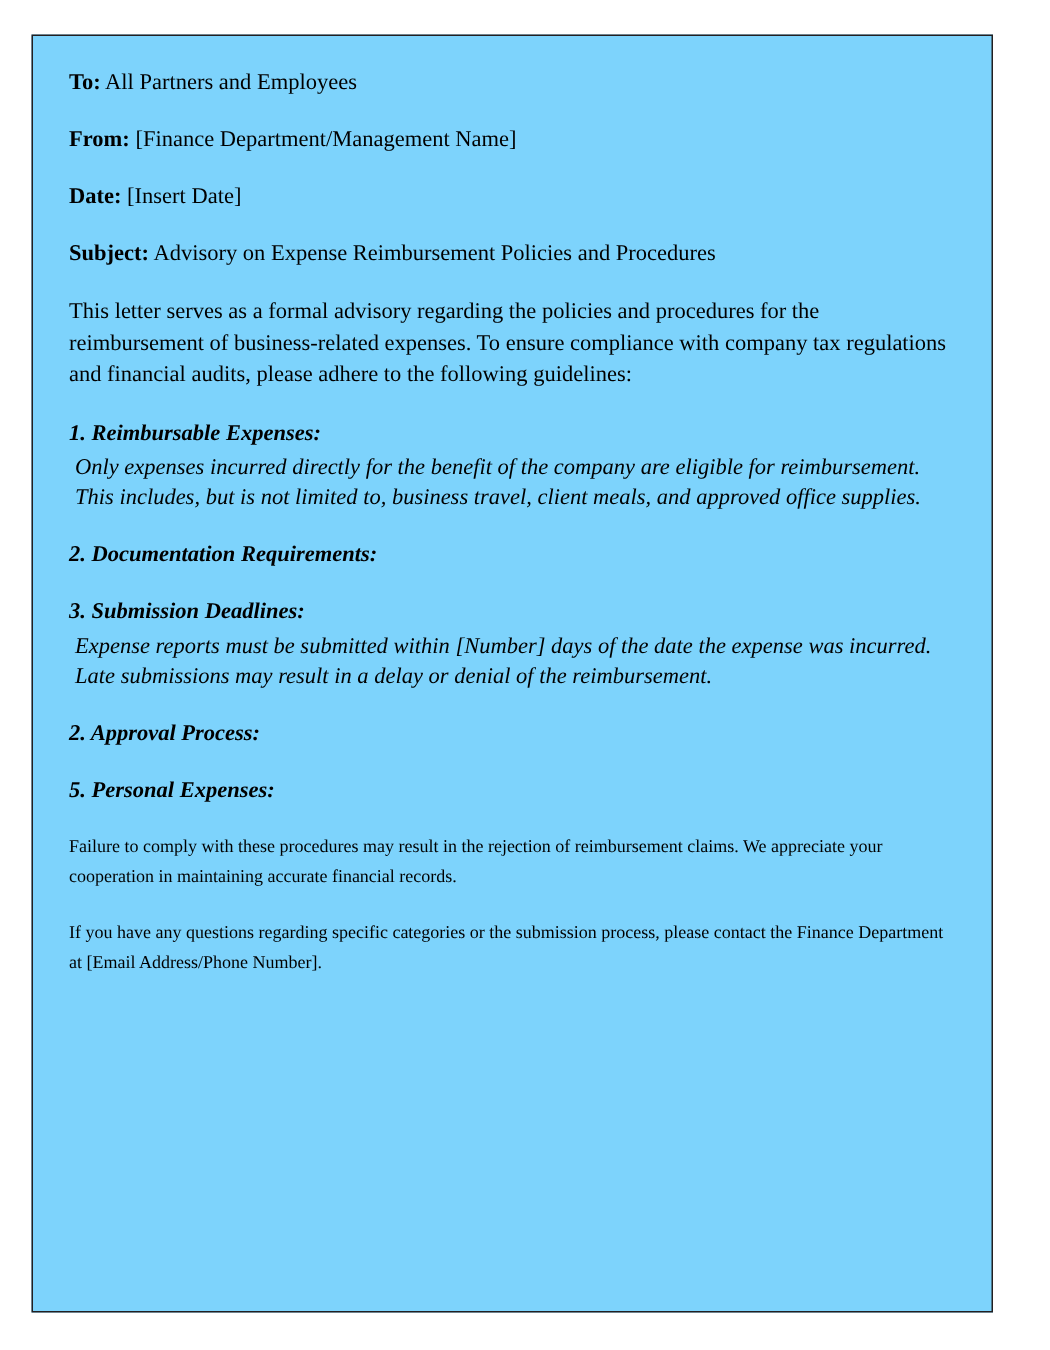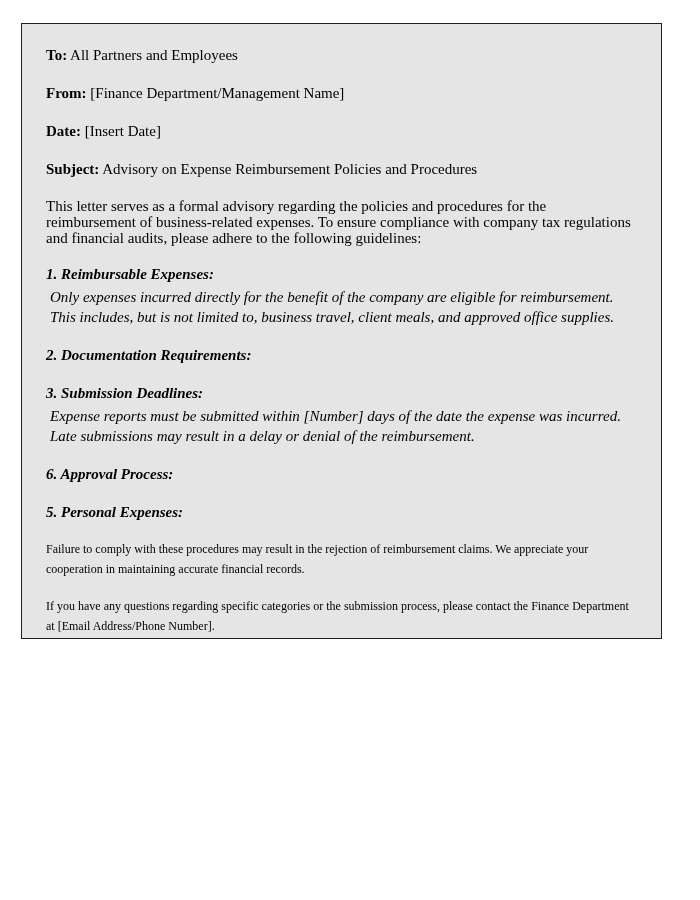--- a/index.html
+++ b/index.html
@@ -13,23 +13,23 @@
     overflow: hidden;
     font-family: "Liberation Serif", "DejaVu Serif", serif;
     color: #000000;
   }
 
   .page-sheet {
     position: absolute;
     left: 21px;
     top: 23px;
     width: 641px;
-    height: 616px;
+    height: 852px;
     border: 1.5px solid #231f20;
-    background: #e5e5e5;
+    background: #7dd3fc;
     box-sizing: border-box;
     overflow: hidden;
   }
 
   .page-inner {
     position: absolute;
     left: 24px;
     top: 22px;
     width: 592px;
   }
@@ -46,21 +46,21 @@
   }
 
   .salutation {
     font-size: 15px;
     line-height: 19px;
     margin: 0 0 19px 0;
   }
 
   .body-para {
     font-size: 15px;
-    line-height: 16px;
+    line-height: 21px;
     margin: 0 0 18px 0;
     text-align: left;
   }
 
   .section-block {
     margin: 0 0 18px 0;
     font-style: italic;
   }
 
   .section-heading {
@@ -119,21 +119,21 @@
     <div class="section-block">
       <p class="section-heading">2. Documentation Requirements:</p>
     </div>
 
     <div class="section-block">
       <p class="section-heading">3. Submission Deadlines:</p>
       <p class="section-body">Expense reports must be submitted within [Number] days of the date the expense was incurred. Late submissions may result in a delay or denial of the reimbursement.</p>
     </div>
 
     <div class="section-block">
-      <p class="section-heading">6. Approval Process:</p>
+      <p class="section-heading">2. Approval Process:</p>
     </div>
 
     <div class="section-block">
       <p class="section-heading">5. Personal Expenses:</p>
     </div>
 
     <p class="closing-para">Failure to comply with these procedures may result in the rejection of reimbursement claims. We appreciate your cooperation in maintaining accurate financial records.</p>
 
     <p class="closing-para">If you have any questions regarding specific categories or the submission process, please contact the Finance Department at [Email Address/Phone Number].</p>
 

